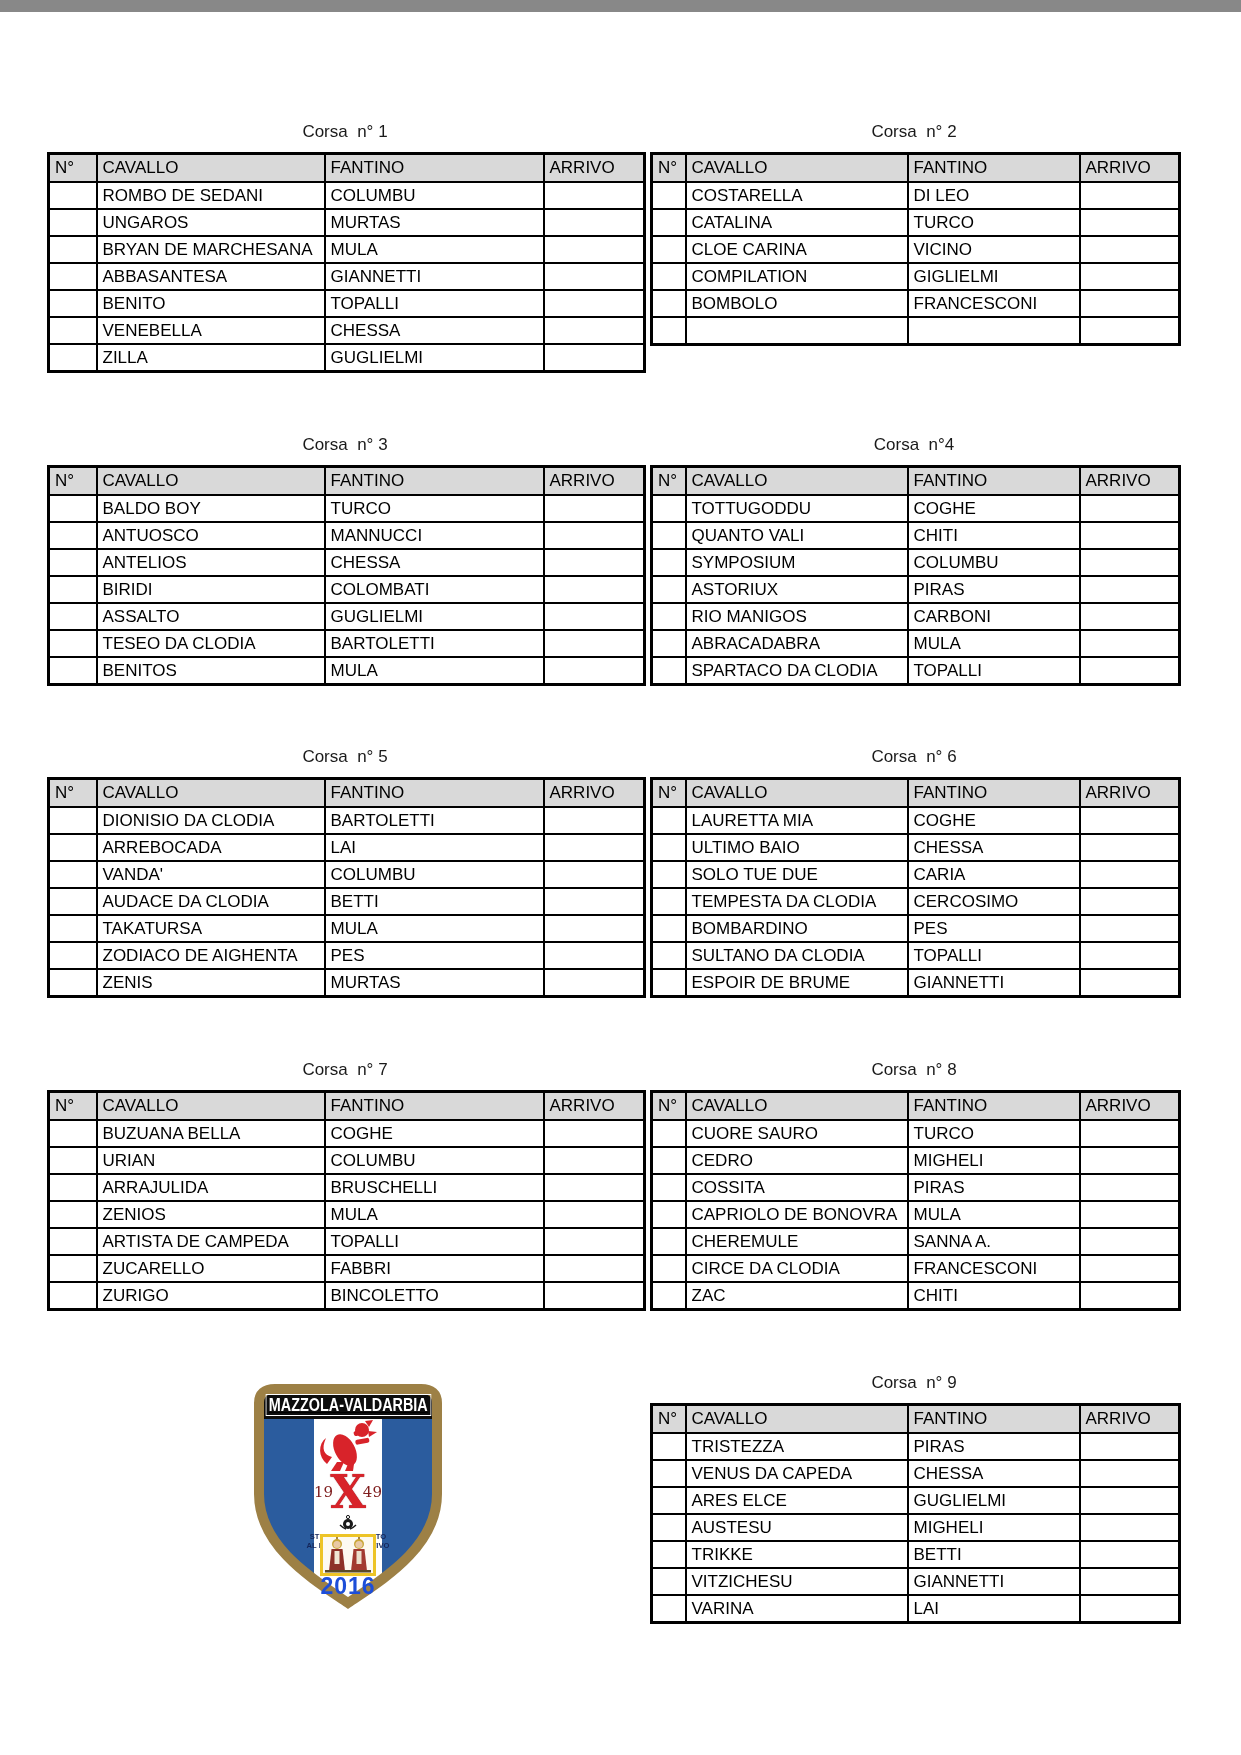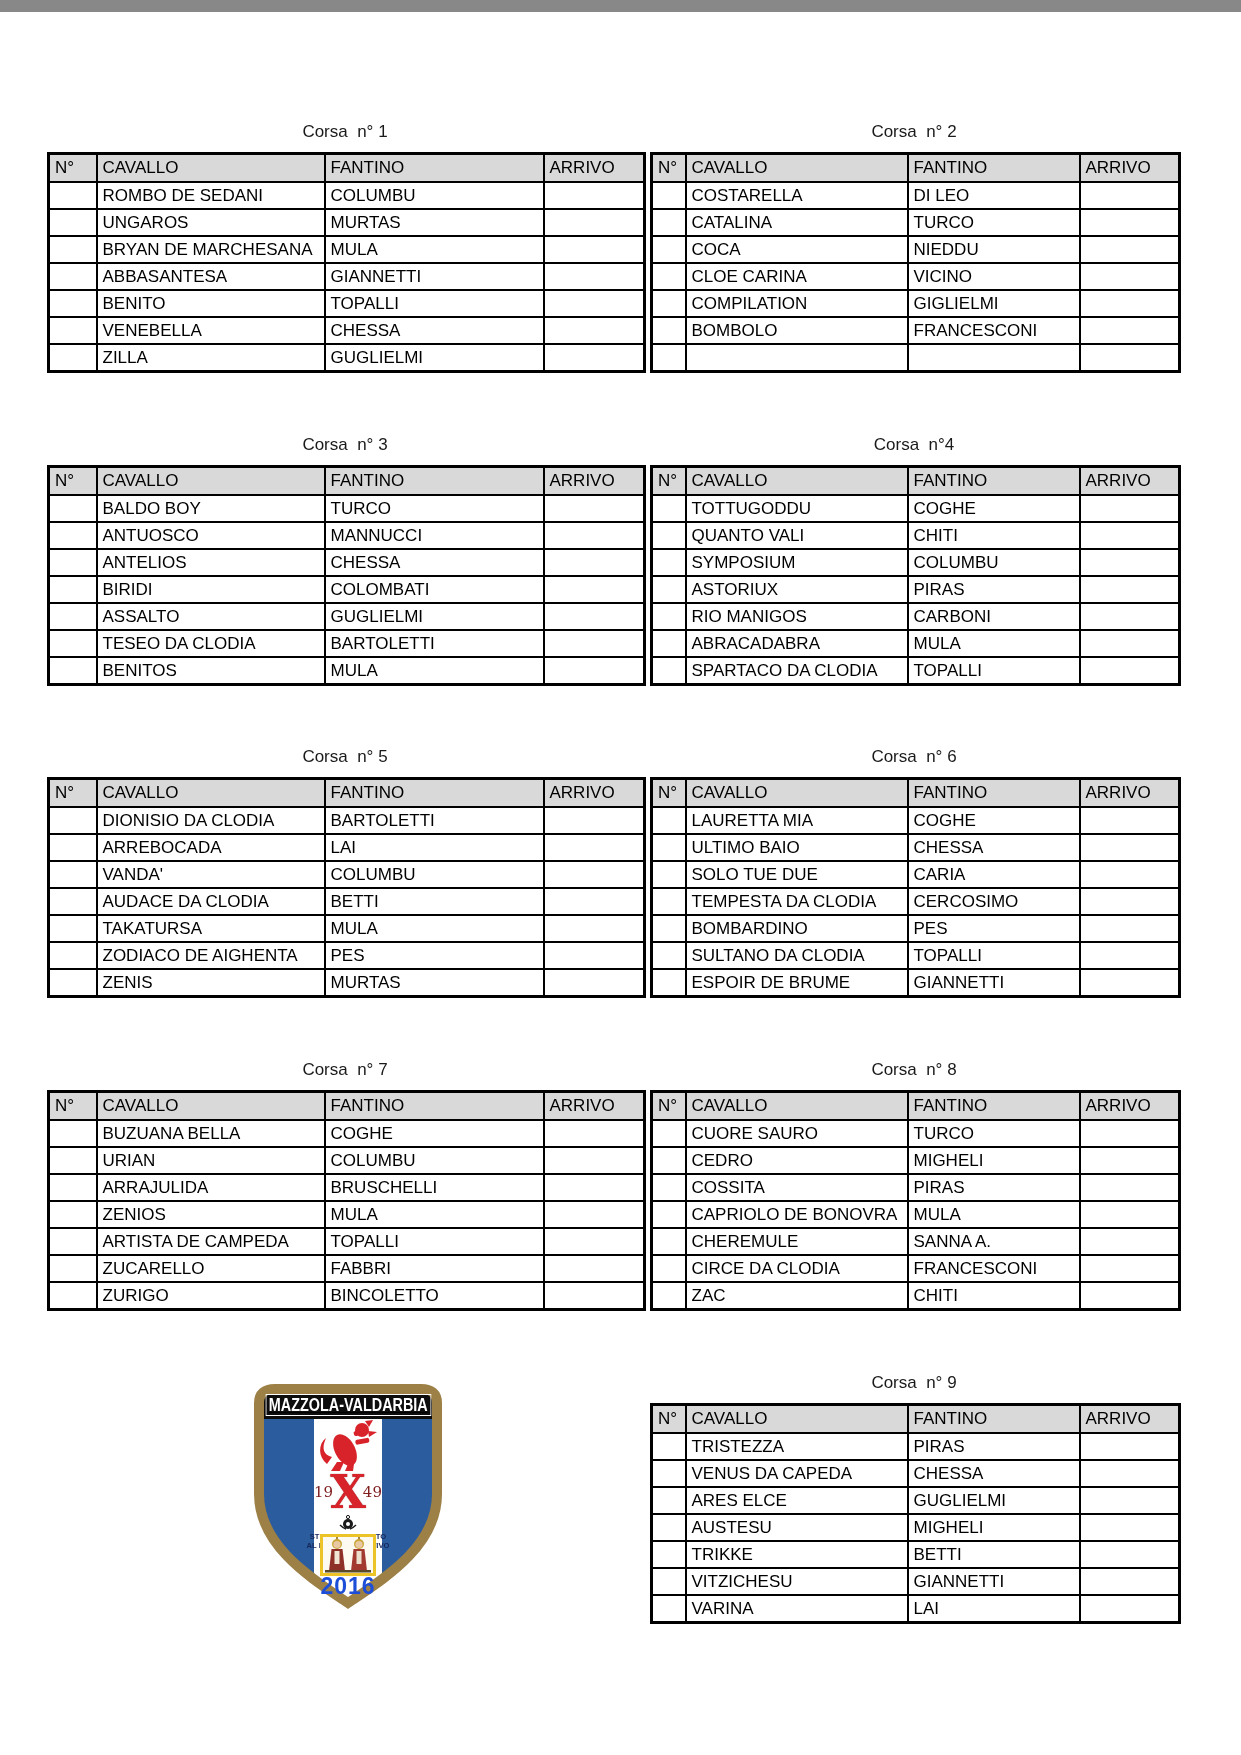--- a/index.html
+++ b/index.html
@@ -156,26 +156,20 @@
             <td></td>
           </tr>
         <tr>
             <td></td>
             <td>CATALINA</td>
             <td>TURCO</td>
             <td></td>
           </tr>
         <tr>
             <td></td>
-            <td>COCA</td>
-            <td>NIEDDU</td>
-            <td></td>
-          </tr>
-        <tr>
-            <td></td>
             <td>CLOE CARINA</td>
             <td>VICINO</td>
             <td></td>
           </tr>
         <tr>
             <td></td>
             <td>COMPILATION</td>
             <td>GIGLIELMI</td>
             <td></td>
           </tr>

